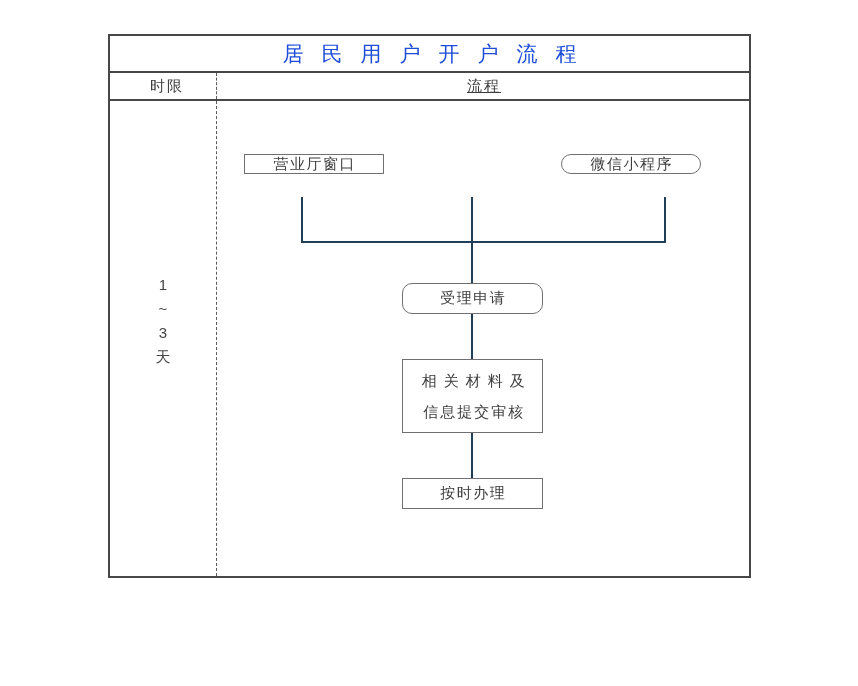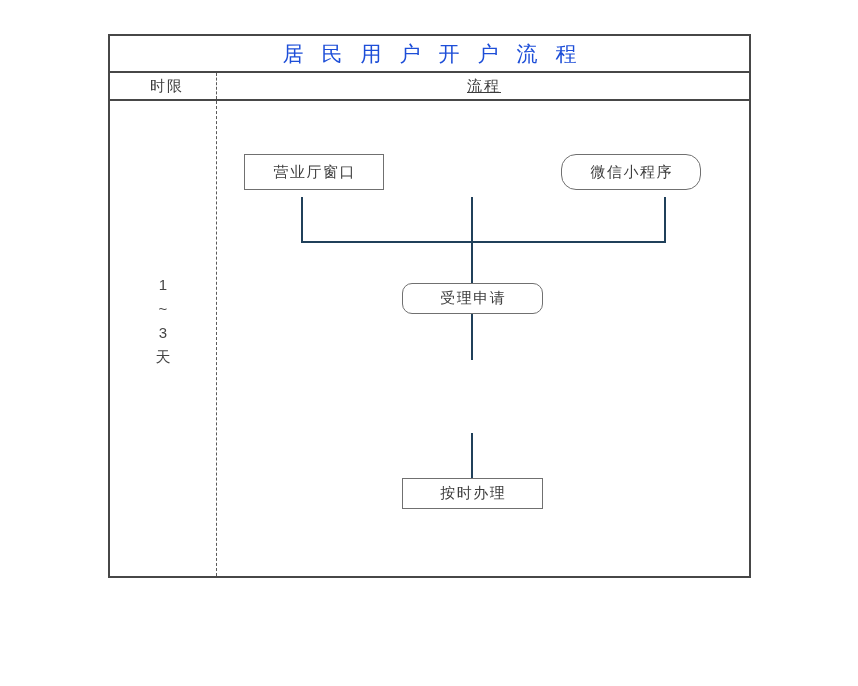--- a/index.html
+++ b/index.html
@@ -66,21 +66,21 @@
   
   .fbox {
     position: absolute;
     border: 1.5px solid #707070;
     background: #ffffff;
     display: flex; flex-direction: column;
     align-items: center; justify-content: center;
     font-size: 15px; letter-spacing: 1.5px; padding-left: 1.5px;
     color: #3d3d3d; white-space: nowrap; z-index: 2;
   }
-  .src-box { top: 53px; width: 140px; height: 36px; }
+  .src-box { top: 53px; width: 140px; height: 20px; }
   #src-1 { left: 27px; }
   #src-2 { left: 185px; width: 141px; }
   #src-3 { left: 344px; border-radius: 15px; }
 
   #step-1 { left: 185px; top: 182px; width: 141px; height: 31px; border-radius: 10px; }
   #step-2 {
     left: 185px; top: 258px; width: 141px; height: 74px;
     line-height: 31px;
   }
   #step-2 .line1 { letter-spacing: 7px; padding-left: 7px; }
@@ -129,19 +129,23 @@
         <div class="fbox src-box" id="src-3">微信小程序</div>
 
         <div class="vline" id="stub-1"></div>
         <div class="vline" id="stub-2"></div>
         <div class="vline" id="stub-3"></div>
         <div class="hline" id="join-line"></div>
         <div class="vline" id="conn-2"></div>
         <div class="vline" id="conn-3"></div>
 
         <div class="fbox" id="step-1">受理申请</div>
+        <div class="fbox" id="step-2">
+          <div class="line1">相关材料及</div>
+          <div class="line2">信息提交审核</div>
+        </div>
         <div class="fbox" id="step-3">按时办理</div>
 
       </div>
     </div>
 
   </div>
 </div>
 
 </body></html>

